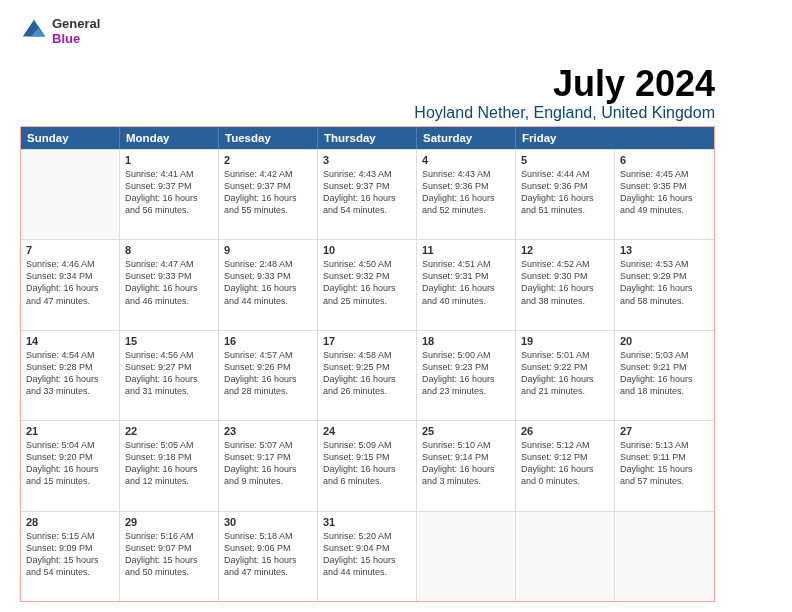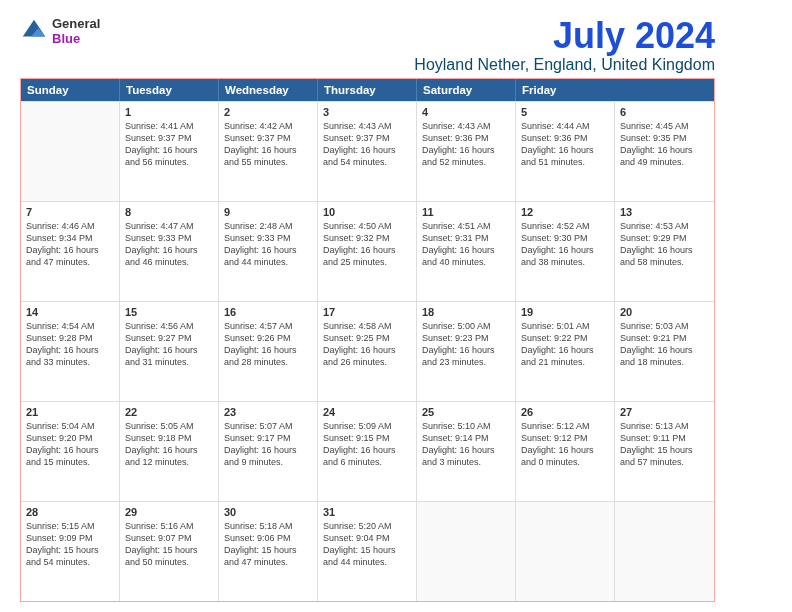--- a/index.html
+++ b/index.html
@@ -40,22 +40,23 @@
     .logo-icon {
       width: 28px;
       height: 28px;
     }
     .title-block {
       text-align: right;
     }
     .main-title {
       font-size: 36px;
       font-weight: bold;
-      color: #1d4ed8;
+      color: #000000;
       line-height: 1.1;
+      margin-top: 48px;
     }
     .subtitle {
       font-size: 16px;
       color: #0c4a6e;
       font-weight: normal;
     }
     .calendar {
       flex: 1;
       display: flex;
       flex-direction: column;
@@ -127,22 +128,22 @@
     </div>
     <div class="title-block">
       <div class="main-title">July 2024</div>
       <div class="subtitle">Hoyland Nether, England, United Kingdom</div>
     </div>
   </div>
 
   <div class="calendar">
     <div class="cal-header-row" id="cal-header">
         <div class="cal-header-cell">Sunday</div>
+        <div class="cal-header-cell">Monday</div>
         <div class="cal-header-cell">Tuesday</div>
-        <div class="cal-header-cell">Wednesday</div>
         <div class="cal-header-cell">Thursday</div>
         <div class="cal-header-cell">Saturday</div>
         <div class="cal-header-cell">Friday</div>
       </div>
     <div class="cal-body" id="cal-body">
         <div class="cal-week">
           <div class="cal-cell empty"></div>
           <div class="cal-cell">
             <span class="day-number">1</span>
             <span class="cell-line">Sunrise: 4:41 AM</span>

